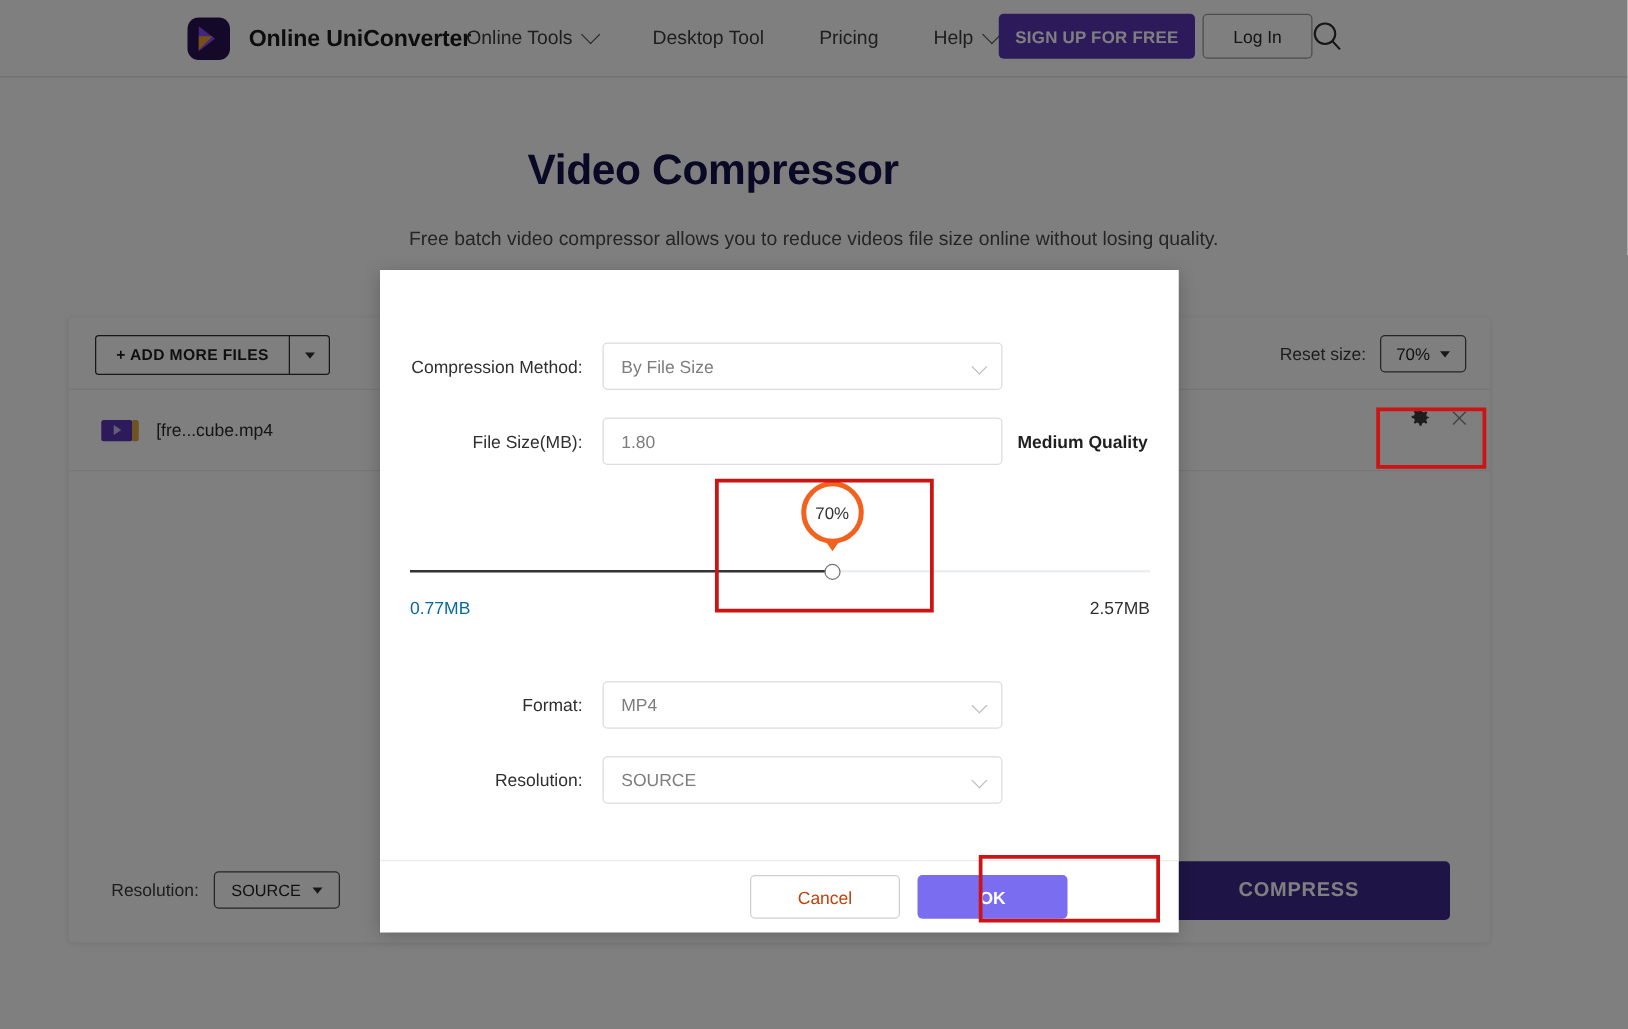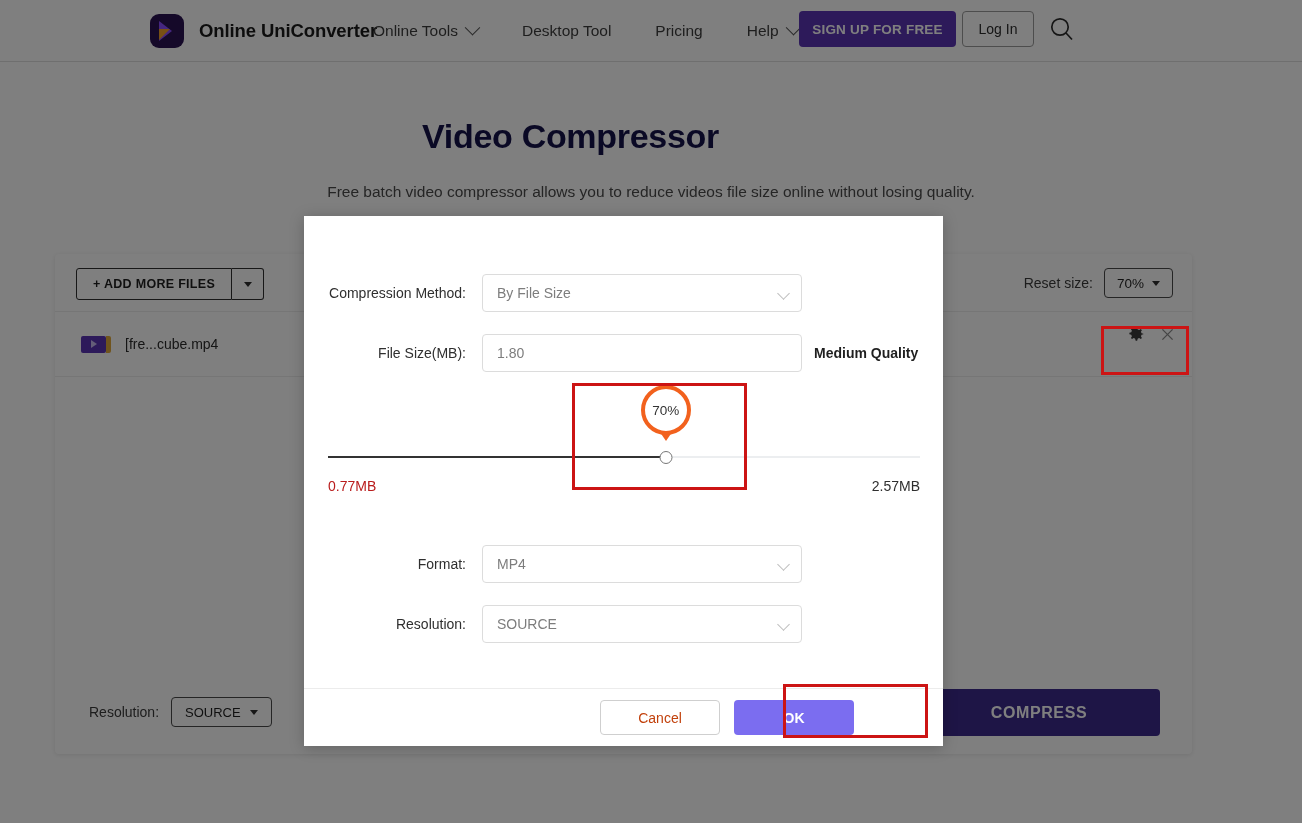--- a/index.html
+++ b/index.html
@@ -55,21 +55,21 @@
   }
   .btn-signup {
     position: absolute; left: 799px; top: 11px;
     width: 157px; height: 36px; border-radius: 4px;
     background: #5b35b5; color: #fff; font-size: 13.5px; font-weight: bold;
     display: flex; align-items: center; justify-content: center; cursor: pointer;
     letter-spacing: 0.2px;
   }
   .btn-login {
     position: absolute; left: 962px; top: 11px;
-    width: 72px; height: 36px; border-radius: 4px;
+    width: 88px; height: 36px; border-radius: 4px;
     border: 1px solid #9a9a9a; background: #fff; color: #2b2b2b; font-size: 14px;
     display: flex; align-items: center; justify-content: center; cursor: pointer;
   }
   .search-btn {
     position: absolute; left: 1048px; top: 15px; width: 28px; height: 28px; cursor: pointer;
   }
 
   
   .hero-title {
     position: absolute; top: 117px; left: 0; width: 1141px; text-align: center;
@@ -226,21 +226,21 @@
     display: flex; align-items: center; justify-content: center;
     font-size: 13.5px; color: #333; position: relative;
   }
   .bubble-tail {
     position: absolute; left: 50%; top: 43px; transform: translateX(-50%);
     width: 0; height: 0;
     border-left: 9px solid transparent; border-right: 9px solid transparent;
     border-top: 13px solid #f2611d;
   }
   .size-min {
-    position: absolute; left: 328px; top: 478px; font-size: 14px; color: #b91c1c;
+    position: absolute; left: 328px; top: 478px; font-size: 14px; color: #0369a1;
   }
   .size-max {
     position: absolute; left: 862px; top: 478px; width: 58px; text-align: right;
     font-size: 14px; color: #2f2f2f;
   }
 
   .btn-cancel {
     width: 120px; height: 35px; border: 1px solid #cfcfcf; border-radius: 4px;
     background: #fff; color: #c2410c; font-size: 14px;
     display: flex; align-items: center; justify-content: center; cursor: pointer;

